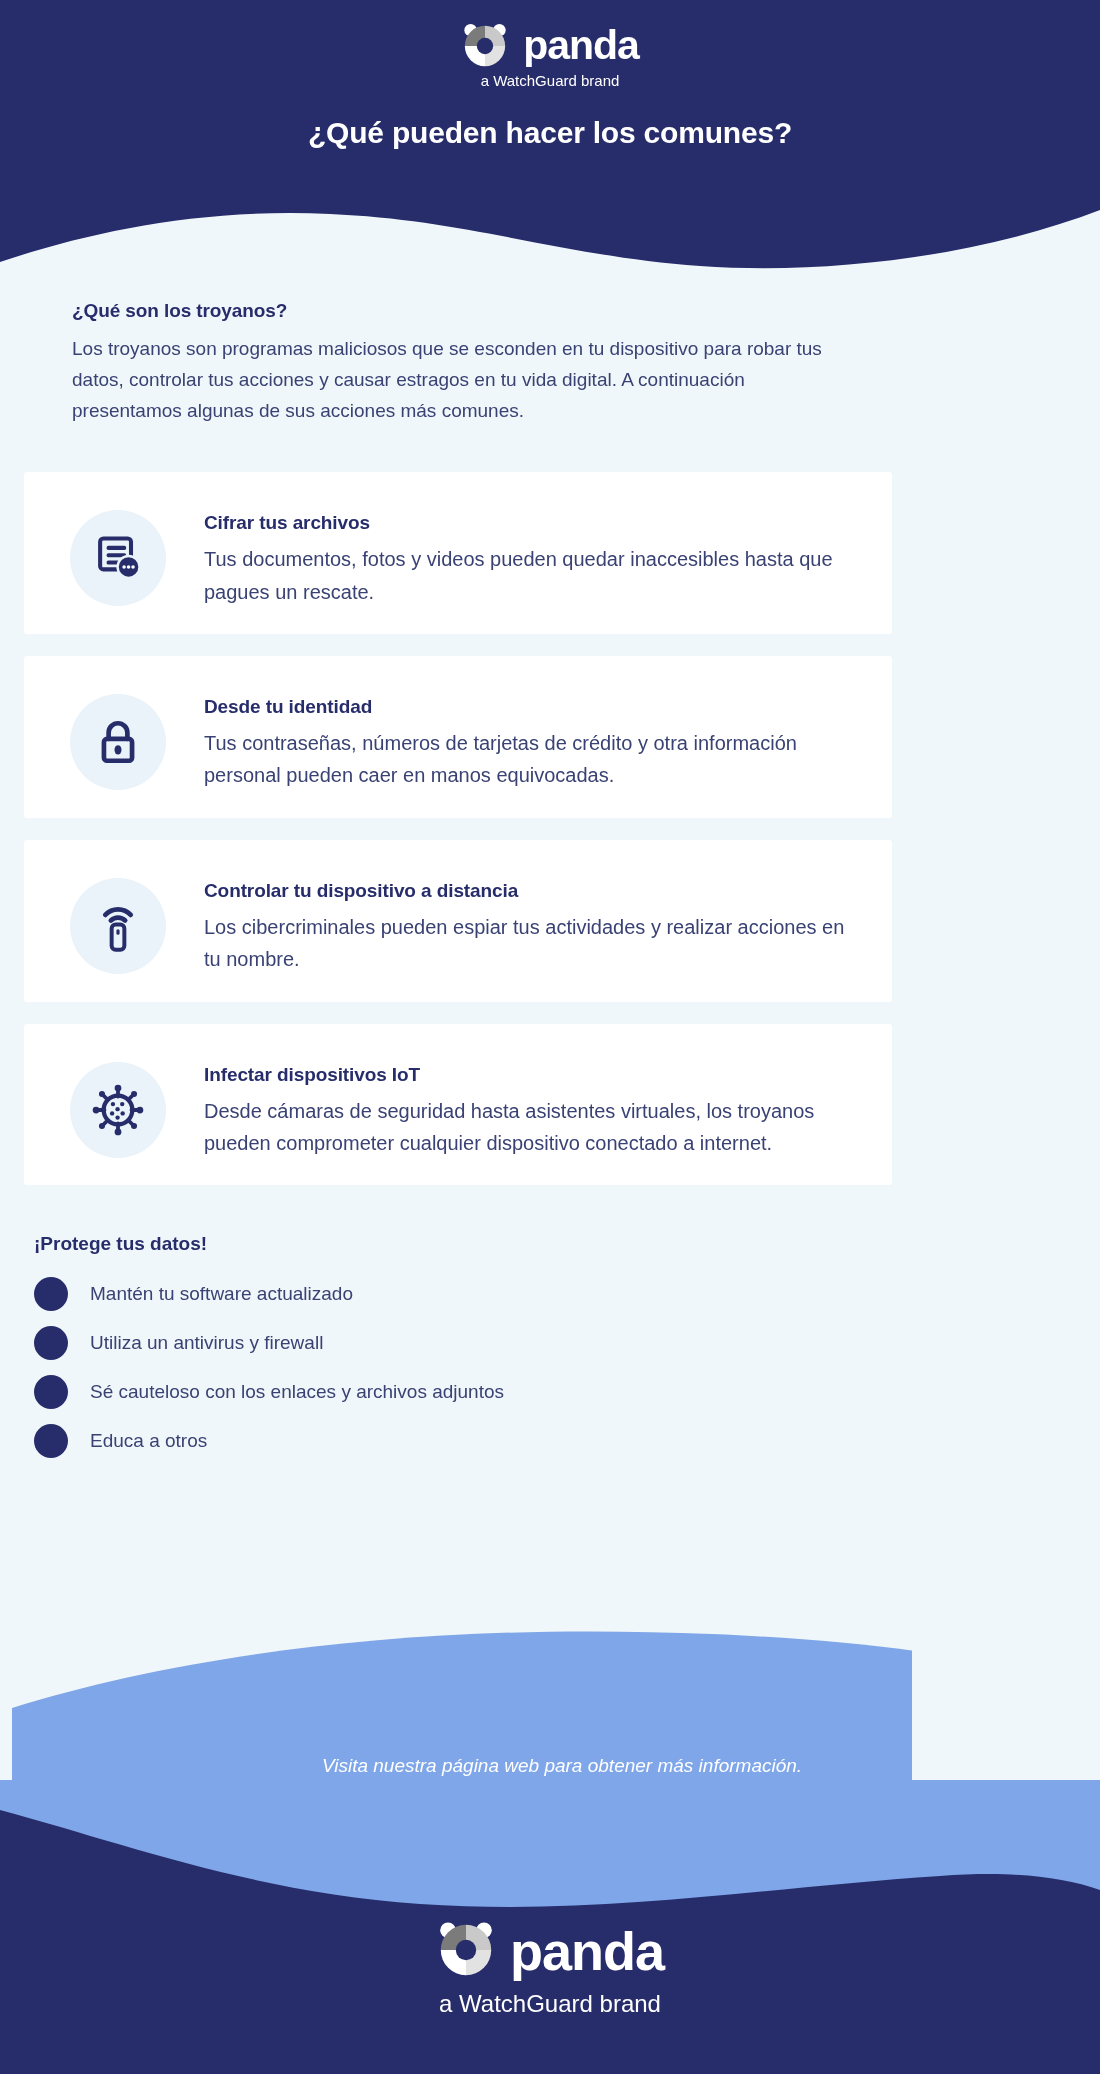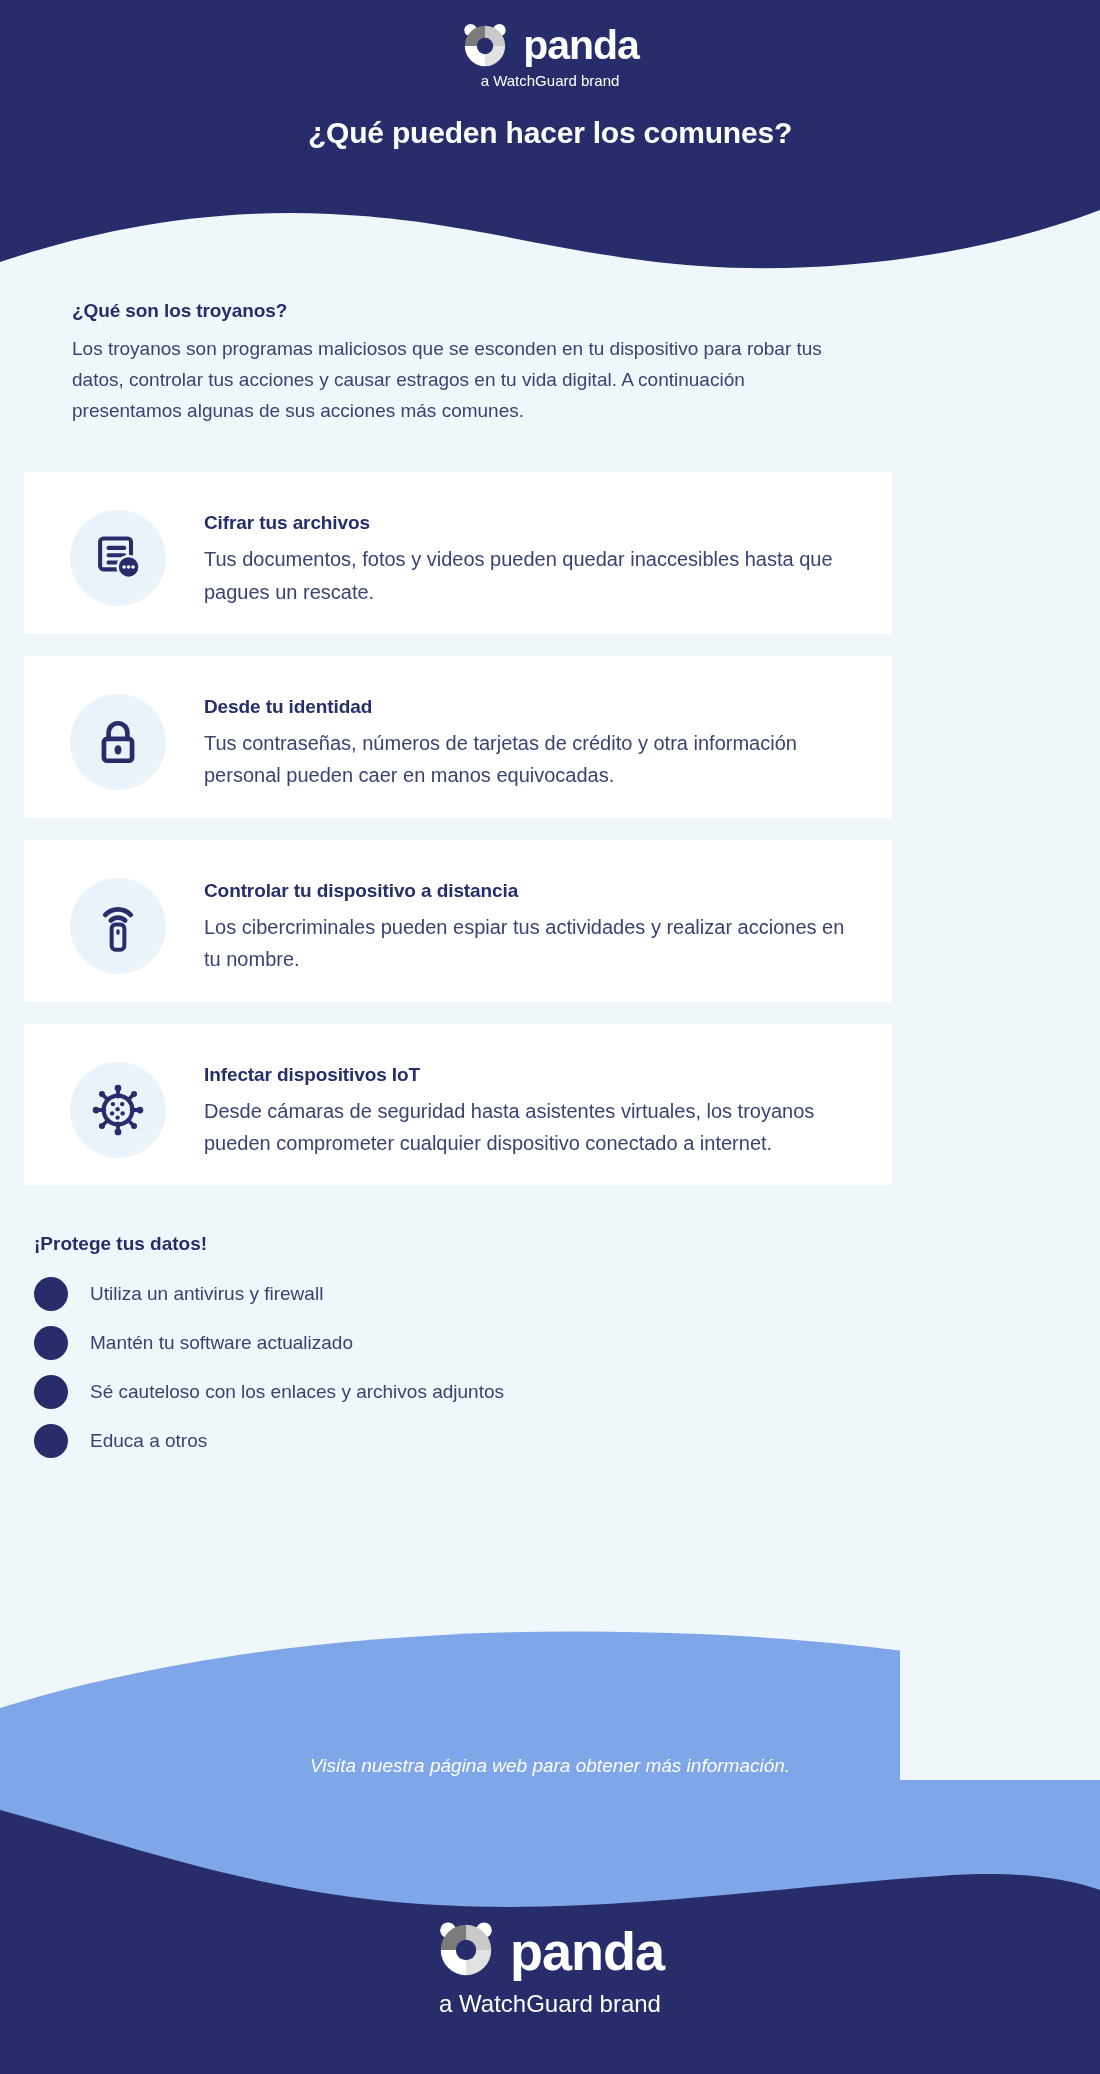--- a/index.html
+++ b/index.html
@@ -70,21 +70,21 @@
   .tips-list { list-style:none; margin-top:22px; }
   .tip-item { display:flex; align-items:center; margin-bottom:15px; }
   .tip-dot {
     width:34px; height:34px; flex:0 0 34px; border-radius:50%;
     background:#272D6B;
   }
   .tip-label { color:#3A4274; font-size:19px; padding-left:22px; }
 
   
   .cta {
-    position:absolute; top:1600px; left:0; width:900px; height:250px;
+    position:absolute; top:1600px; left:12px; width:900px; height:250px;
     overflow:hidden;
   }
   .cta-bg { position:absolute; top:0; left:0; width:1100px; height:250px; display:block; }
   .cta-text {
     position:absolute; top:155px; left:0; width:1100px; text-align:center;
     color:#FFFFFF; font-size:19px; font-style:italic; font-weight:500; z-index:3;
   }
 
   
   .footer {
@@ -227,25 +227,25 @@
       </div>
     </div>
 
   </div>
 
   <div class="tips">
     <div class="tips-h">¡Protege tus datos!</div>
     <ul class="tips-list">
       <li class="tip-item">
         <span class="tip-dot"></span>
+        <span class="tip-label">Mantén tu software actualizado</span>
+      </li>
+      <li class="tip-item">
+        <span class="tip-dot"></span>
         <span class="tip-label">Utiliza un antivirus y firewall</span>
-      </li>
-      <li class="tip-item">
-        <span class="tip-dot"></span>
-        <span class="tip-label">Mantén tu software actualizado</span>
       </li>
       <li class="tip-item">
         <span class="tip-dot"></span>
         <span class="tip-label">Sé cauteloso con los enlaces y archivos adjuntos</span>
       </li>
       <li class="tip-item">
         <span class="tip-dot"></span>
         <span class="tip-label">Educa a otros</span>
       </li>
     </ul>

